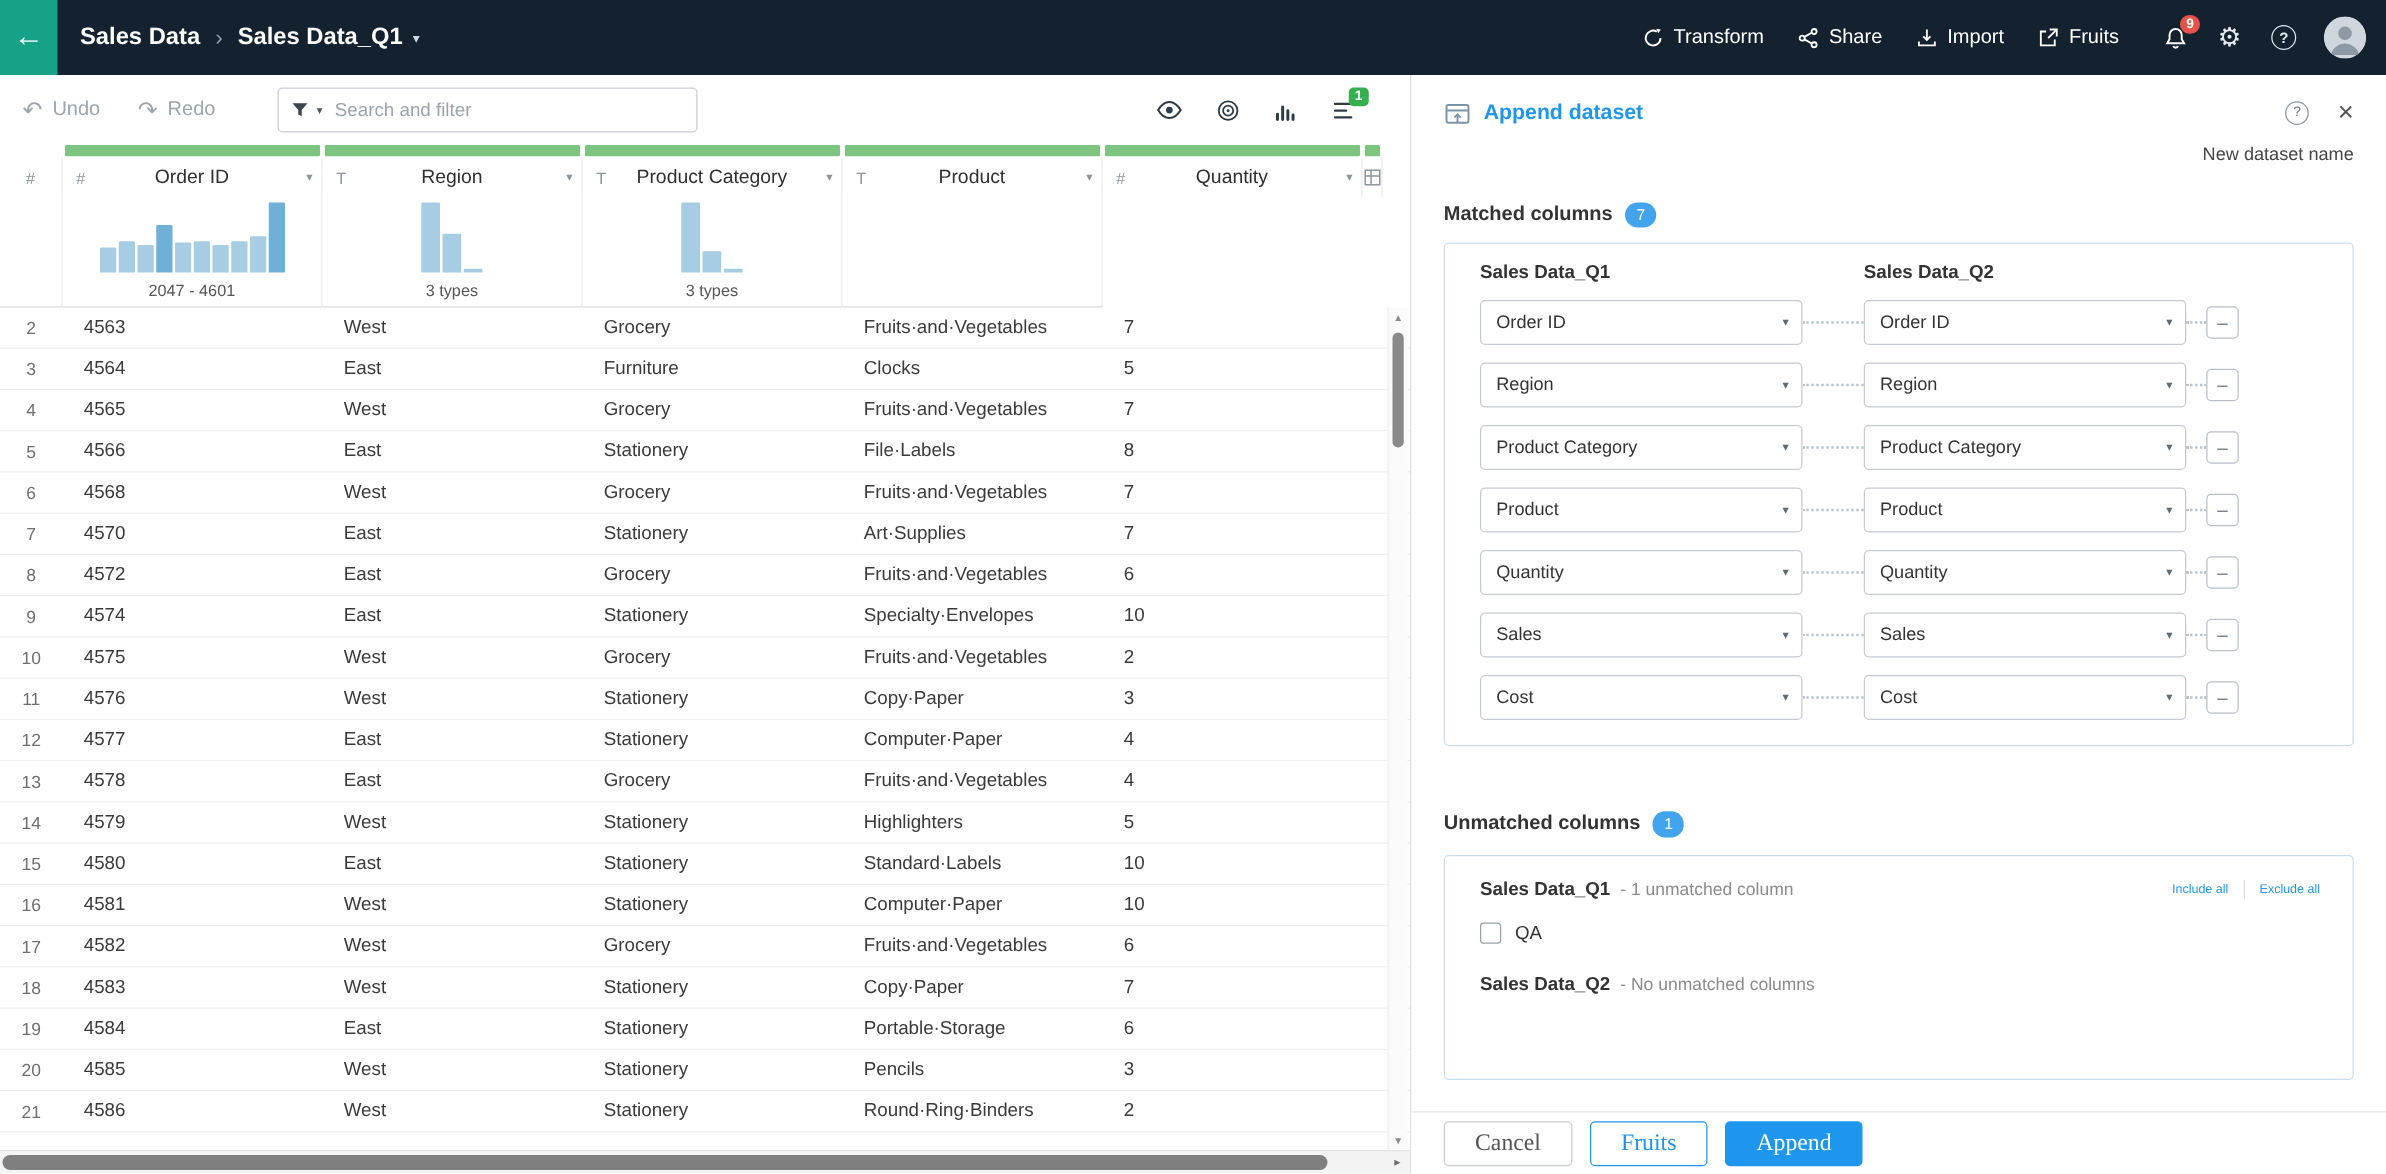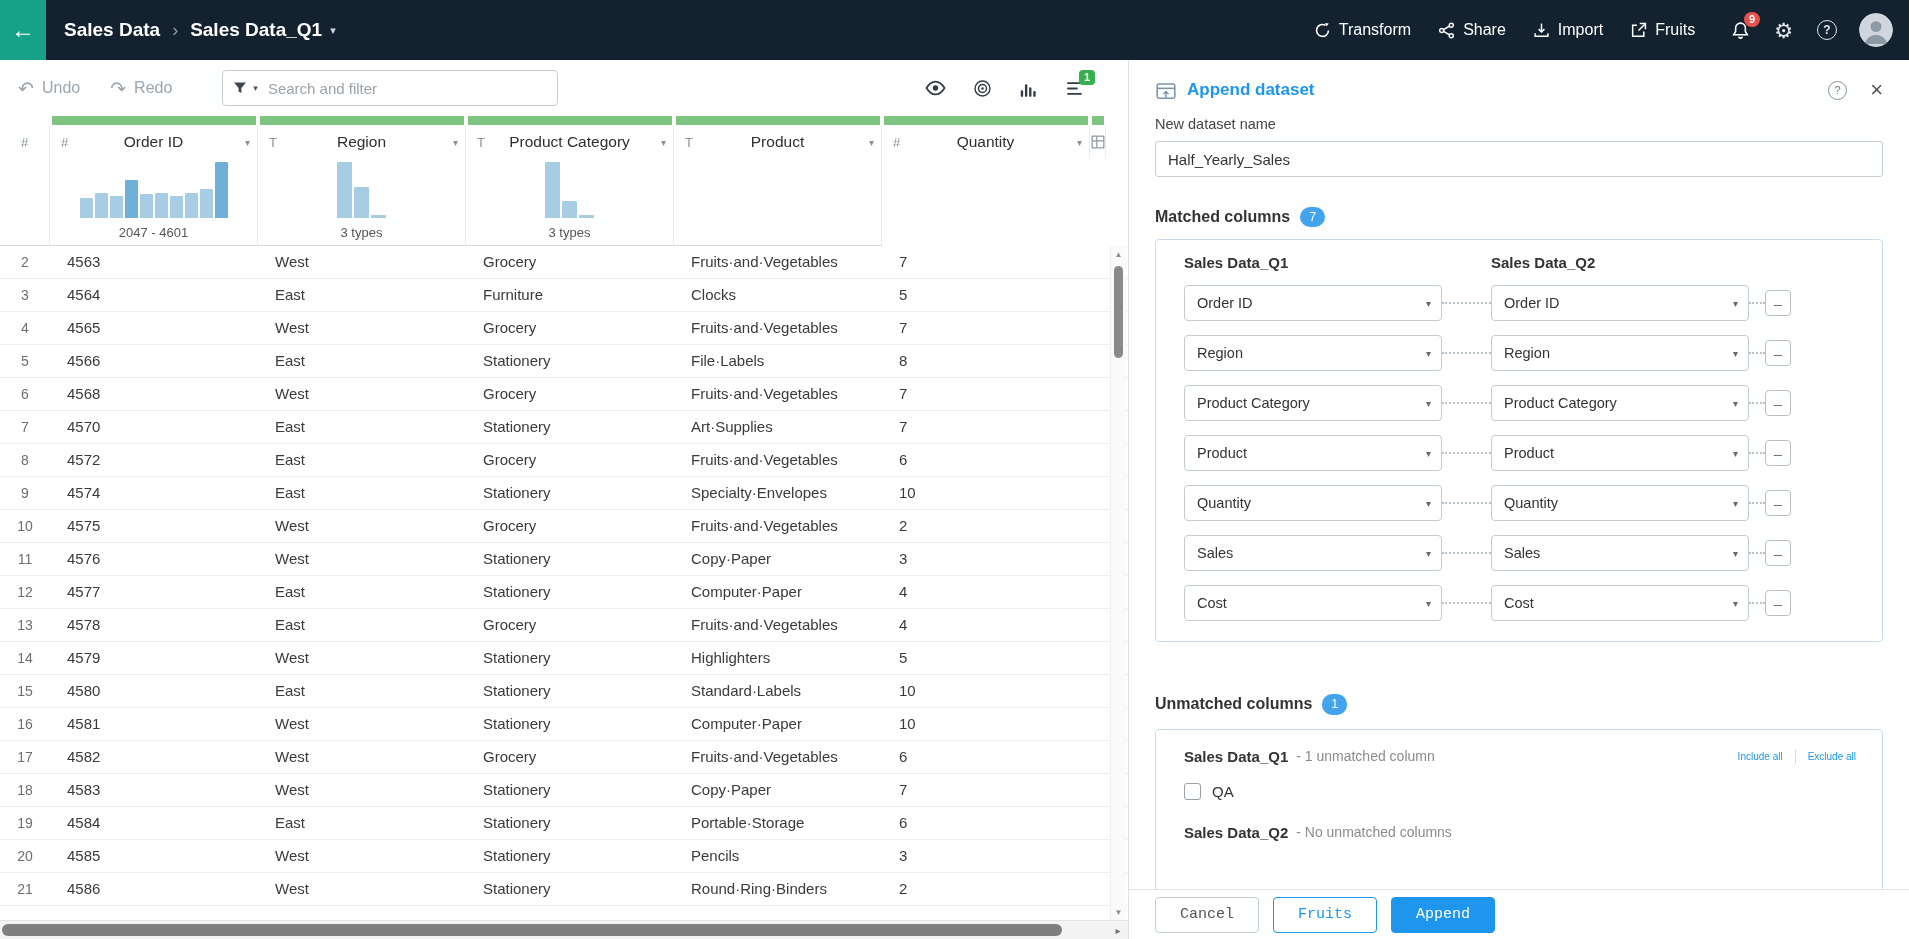--- a/index.html
+++ b/index.html
@@ -88,21 +88,21 @@
     font-size:10px; color:#6d6d6d; cursor:pointer;}
 
   
   .panel-header{position:absolute; top:0; left:0; right:0; height:46px; display:flex; align-items:center; padding:14px 26px 0 26px;}
   .panel-title{color:var(--accent); font-size:17px; font-weight:bold; margin-left:10px;}
   .ph-spacer{flex:1;}
   .ph-help{width:19px; height:19px; border:1.4px solid #8a949c; border-radius:50%; display:flex; align-items:center;
     justify-content:center; font-size:11px; color:#6b7680; cursor:pointer;}
   .ph-close{font-size:22px; color:#555; margin-left:23px; cursor:pointer; line-height:1;}
   .panel-body{position:absolute; top:46px; bottom:50px; left:0; right:0; padding:0 26px; overflow:hidden;}
-  .field-label{font-size:14.5px; color:#454545; margin-top:10px;}
+  .field-label{font-size:14.5px; color:#454545; margin-top:10px;text-align:right;}
   .name-input{margin-top:9px; width:100%; height:36px; border:1px solid #c9ced3; border-radius:3px; padding:0 12px;
     font-size:15px; color:#333; font-family:inherit; outline:none;}
   .sec-head{display:flex; align-items:center; gap:10px; margin-top:30px;}
   .sec-label{font-size:16px; font-weight:bold; color:#333;}
   .badge-blue{background:var(--badge-blue); color:#fff; font-size:12.5px; padding:2px 9px; border-radius:10px; line-height:1.3;}
   .matched-box{margin-top:12px; border:1px solid #c7ddef; border-radius:4px; padding:14px 26px 20px 28px;}
   .ds-labels{display:flex;}
   .ds-label{width:258px; font-size:15px; font-weight:bold; color:#333;}
   .ds-label.right{margin-left:49px;}
   .pair-row{display:flex; align-items:center; margin-top:14px;}
@@ -121,21 +121,21 @@
   .um-note{font-size:14px; color:#8b8b8b; margin-left:8px;}
   .um-spacer{flex:1;}
   .um-link{color:var(--accent); font-size:10px; cursor:pointer;}
   .um-divider{width:1px; height:15px; background:#d4dde4; margin:0 12px;}
   .cb-row{display:flex; align-items:center; margin-top:18px;}
   .checkbox{width:17px; height:17px; border:1.5px solid #98a1a8; border-radius:3px; background:#fff; cursor:pointer; flex:none;}
   .cb-label{font-size:15px; color:#333; margin-left:11px;}
   .um-row2{display:flex; align-items:center; margin-top:24px;}
   .panel-footer{position:absolute; bottom:0; left:0; right:0; height:50px; border-top:1px solid #e3e3e3; background:#fff;
     display:flex; align-items:center; gap:14px; padding-left:26px;}
-  .btn{height:36px; padding:0 24px; border-radius:4px; font-size:15px; font-family:Liberation Mono, monospace; cursor:pointer; background:#fff;}
+  .btn{height:36px; padding:0 24px; border-radius:4px; font-size:19px; font-family:Liberation Serif, serif; cursor:pointer; background:#fff;}
   .btn.cancel{border:1px solid #c9ced3; color:#555;}
   .btn.preview{border:1px solid var(--accent); color:var(--accent);}
   .btn.append{border:1px solid var(--accent); background:var(--accent); color:#fff;}
 </style>
 </head>
 <body>
 
 <header class="topbar">
   <div class="back-btn">
     <span>←</span>
@@ -560,21 +560,20 @@
         </svg>
       </span>
       <span class="panel-title">Append dataset</span>
       <span class="ph-spacer"></span>
       <span class="ph-help">?</span>
       <span class="ph-close">×</span>
     </div>
 
     <div class="panel-body">
       <div class="field-label">New dataset name</div>
-      <input class="name-input" type="text" value="Half_Yearly_Sales" style="">
 
       <div class="sec-head">
         <span class="sec-label">Matched columns</span>
         <span class="badge-blue">7</span>
       </div>
 
       <div class="matched-box">
         <div class="ds-labels">
           <div class="ds-label">Sales Data_Q1</div>
           <div class="ds-label right">Sales Data_Q2</div>

